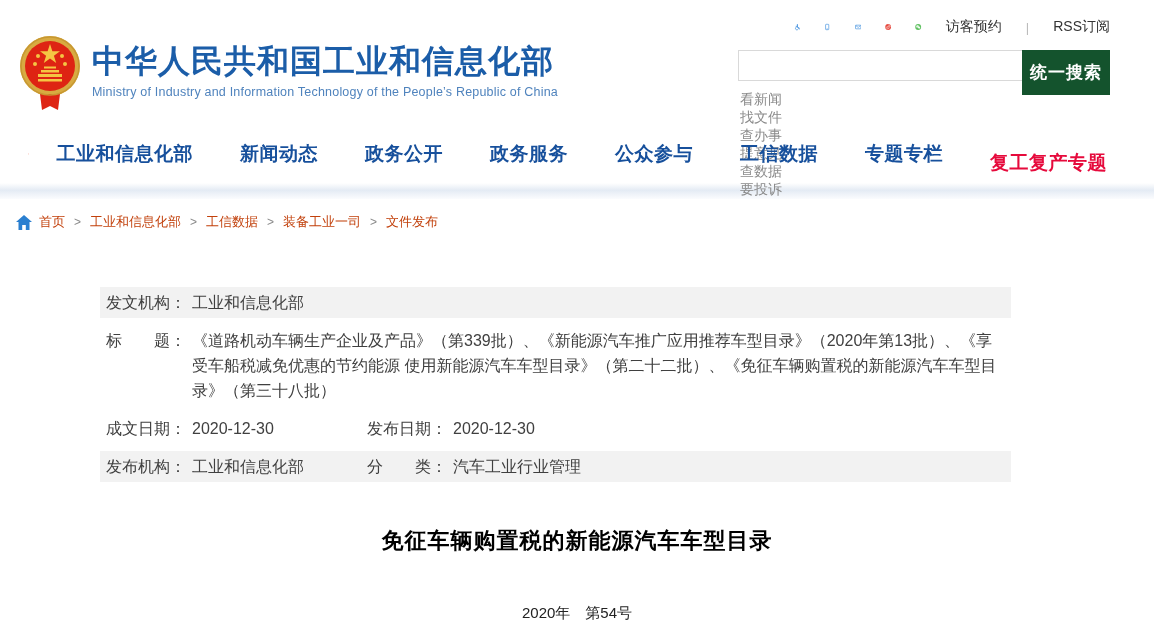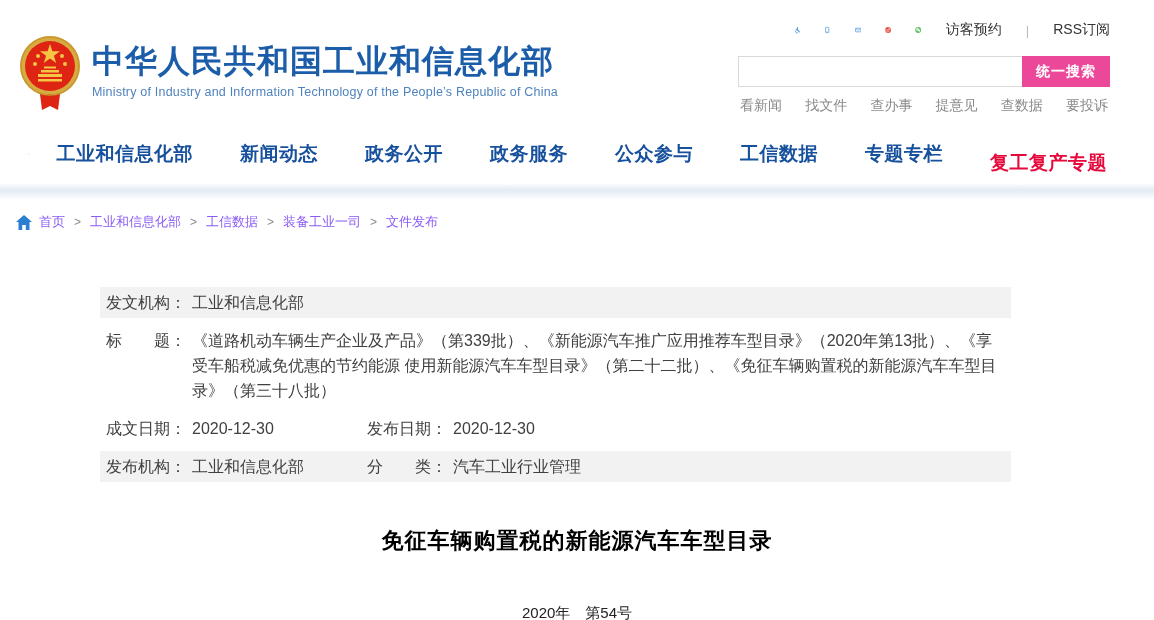--- a/index.html
+++ b/index.html
@@ -30,43 +30,43 @@
   .icons-row .txt-link { font-size:14px; color:#333; cursor:pointer; white-space:nowrap; }
   .icons-row .vdiv { color:#bbb; font-size:13px; }
   .icn { width:26px; height:26px; display:block; cursor:pointer; }
 
   .search-row { display:flex; margin-top:10px; height:31px; }
   .search-input {
     flex:1; border:1px solid #d9d9d9; border-right:none; outline:none;
     padding:0 8px; font-size:14px; height:31px;
   }
   .search-btn {
-    width:88px; height:31px; background:#ec4899; color:#fff; border:none;
-    font-size:14px; font-weight:bold; cursor:pointer; letter-spacing:1px;
-  }
-  .quick-links { display:flex; justify-content:space-between; margin-top:10px; padding:0 2px; }
+    width:88px; height:45px; background:#14532d; color:#fff; border:none;
+    font-size:17px; font-weight:bold; cursor:pointer; letter-spacing:1px;
+  }
+  .quick-links { display:flex; justify-content:space-between; margin-top:10px; padding:0 2px;flex-direction:column; }
   .quick-links span { font-size:14px; color:#8a8a8a; cursor:pointer; }
 
   
   .nav {
     display:flex; align-items:center; height:58px; padding-left:28px;
   }
   .nav-logo { width:34px; height:32px; margin-right:28px; }
   .nav-item {
     font-size:19px; font-weight:bold; color:#17509c; margin-right:47px;
     cursor:pointer; white-space:nowrap; letter-spacing:.5px;
   }
   .nav-item.red { color:#e60a3c;margin-top:18px; }
   .nav-sep { height:16px; background:linear-gradient(to bottom,#ffffff 0%,#e4ebf4 45%,#fbfcfe 100%); }
 
   
   .breadcrumb {
     display:flex; align-items:center; padding:14px 0 10px 16px; font-size:13px;
   }
-  .crumb { color:#8b5cf6; cursor:pointer; }
+  .crumb { color:#c2410c; cursor:pointer; }
   .crumb-sep { color:#8a8a8a; margin:0 9px; font-size:12px; }
   .home-icn { width:16px; height:15px; margin-right:7px; }
 
   
   .doc-meta { width:911px; margin:46px auto 0 100px; font-size:16px; color:#404040; }
   .meta-row { display:flex; line-height:25px; padding:3px 8px 3px 6px; margin-bottom:7px; }
   .meta-row.shaded { background:#f2f2f2; }
   .meta-label { flex-shrink:0; margin-right:6px; }
   .meta-value { }
   .pair { display:flex; }

